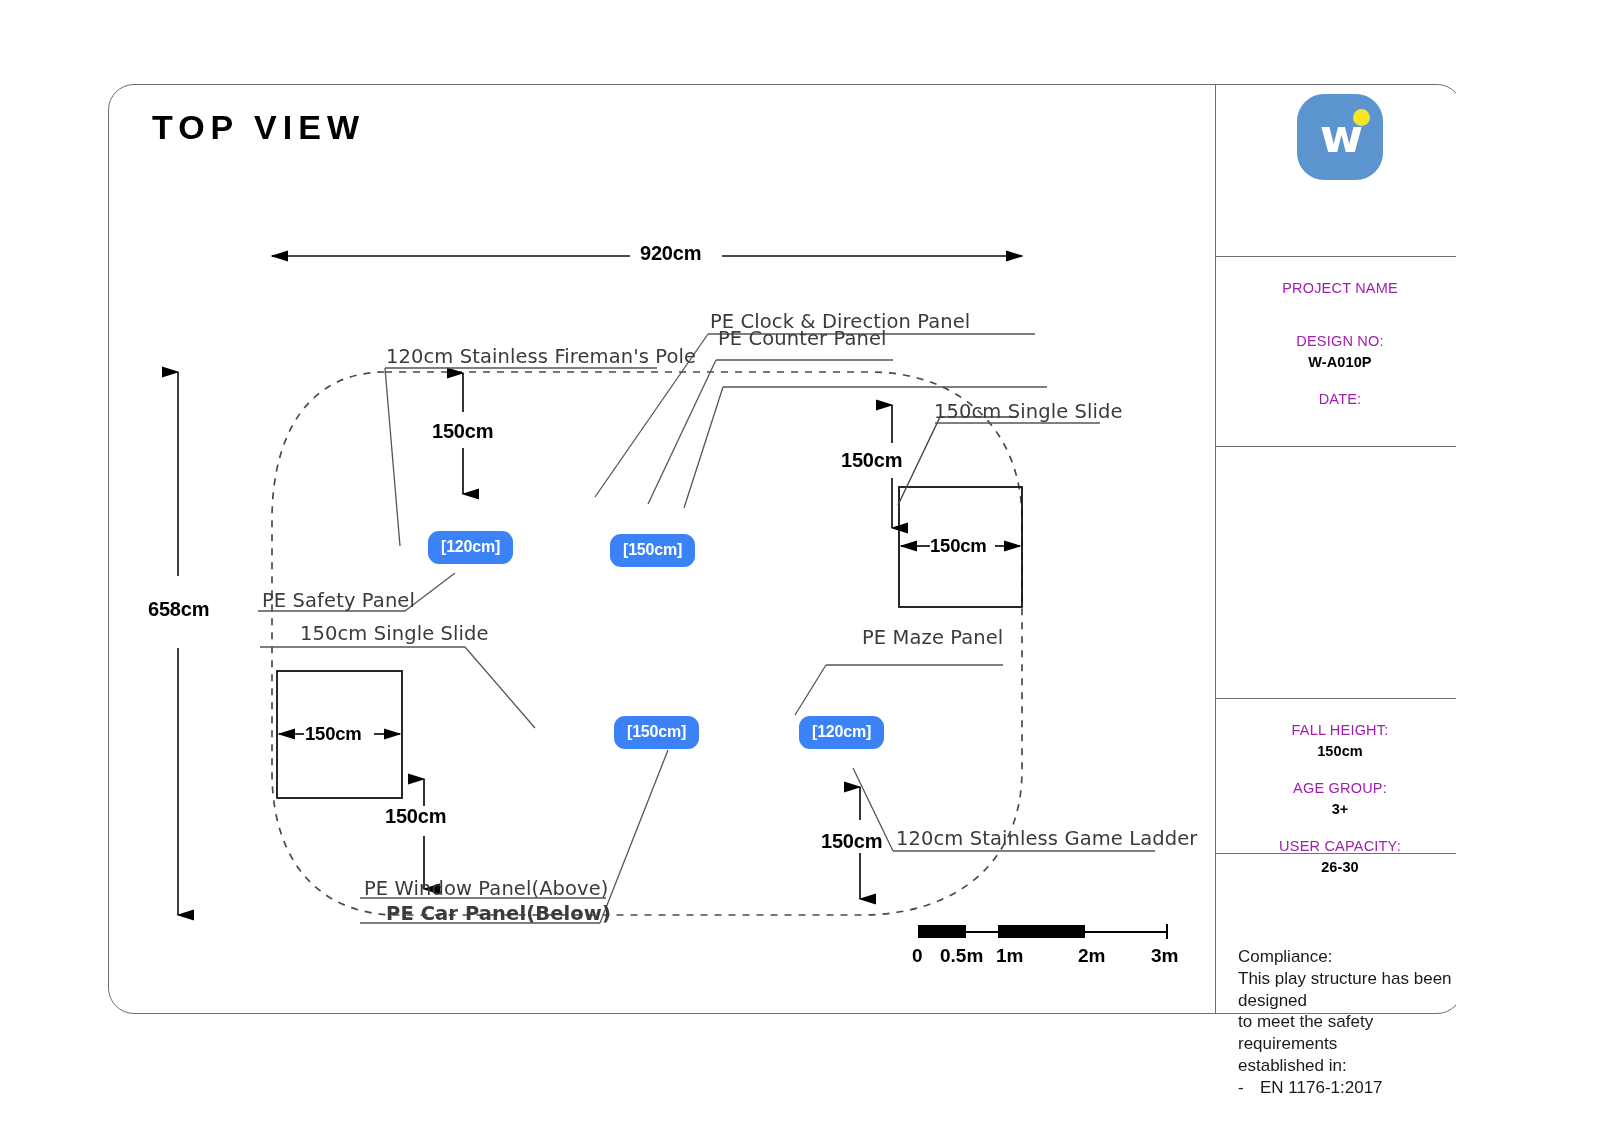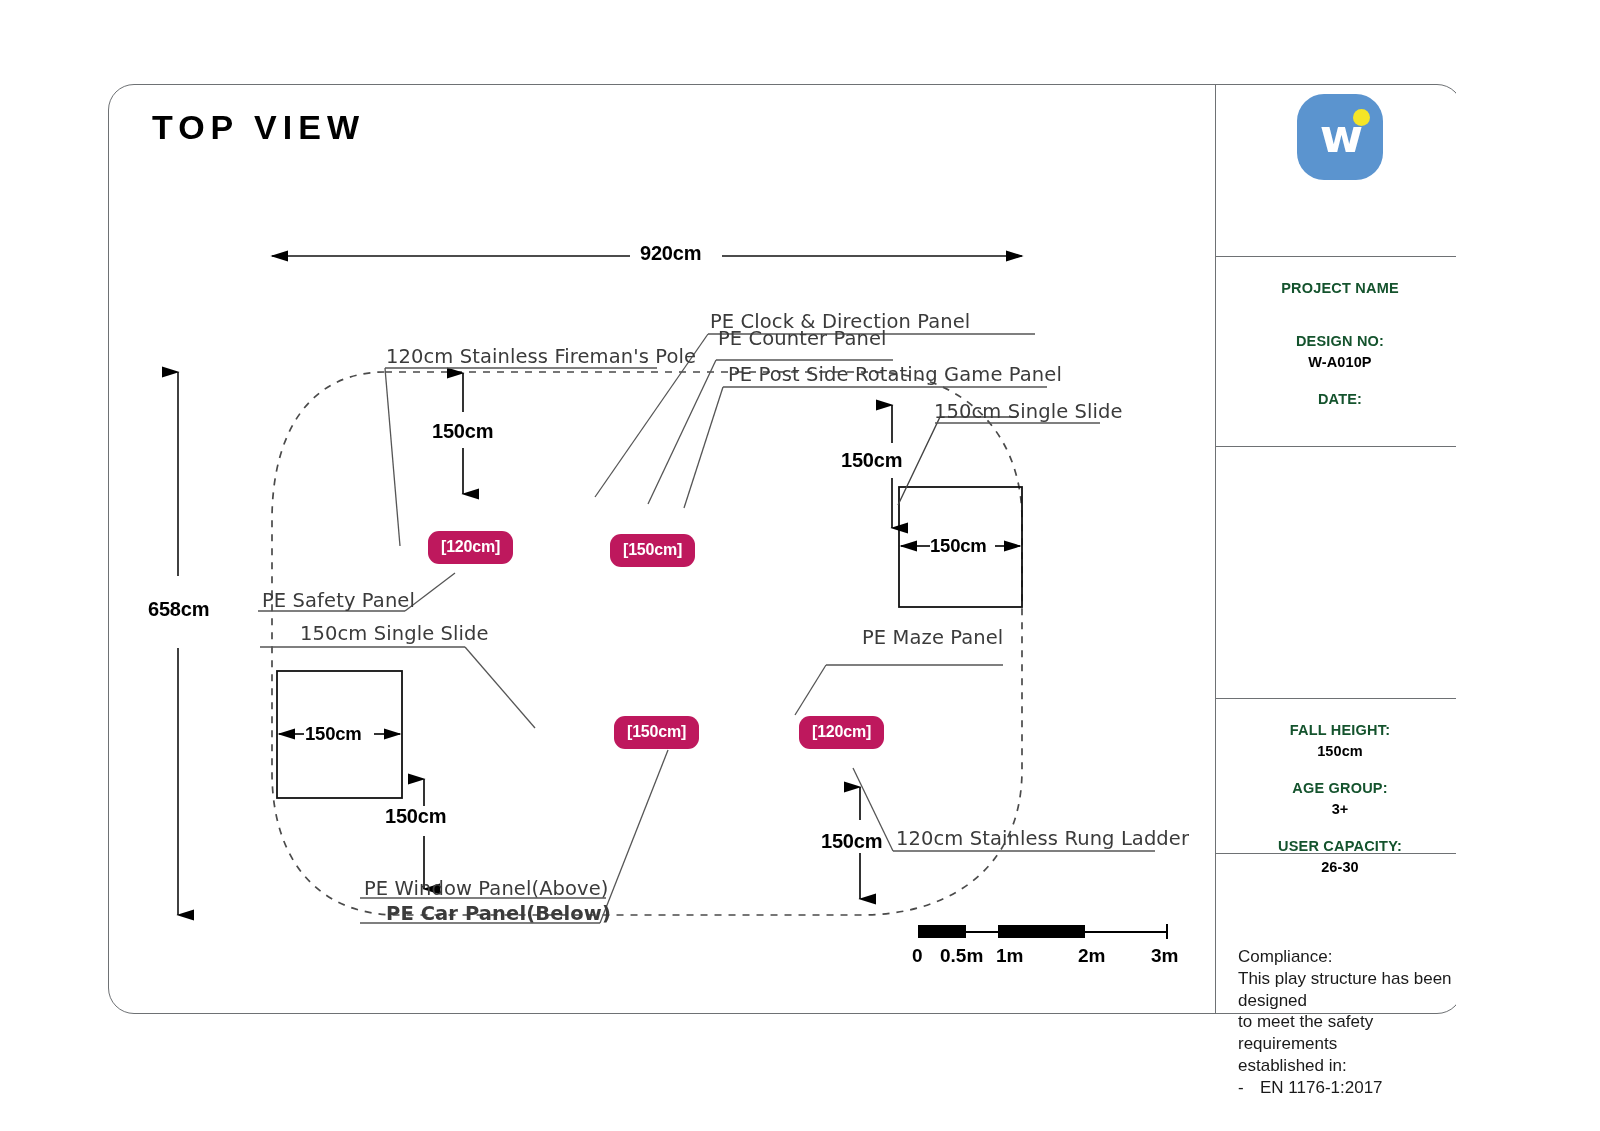--- a/index.html
+++ b/index.html
@@ -42,22 +42,21 @@
   .tb-sec {
     position: absolute;
     left: 0; width: 248px;
     text-align: center;
     color: #111;
   }
   .tb-label {
     font-size: 14.5px;
     letter-spacing: .2px;
     line-height: 1.45;
-    color: #14532d;
-    font-weight: bold;
+    color: #a21caf;
   }
   .tb-value {
     font-size: 14.5px;
     font-weight: 700;
     letter-spacing: .1px;
     line-height: 1.45;
     color: #000;
   }
   .tb-gap { height: 16px; }
 
@@ -156,21 +155,21 @@
     font-weight: 400;
     color: #3b3b3b;
     white-space: nowrap;
     letter-spacing: .1px;
     font-family: "DejaVu Sans", sans-serif;
   }
 
   
   .badge {
     position: absolute;
-    background: #be185d;
+    background: #3b82f6;
     color: #ffffff;
     border-radius: 11px;
     font-size: 16px;
     font-weight: 700;
     padding: 8px 13px 9px 13px;
     letter-spacing: -.2px;
     white-space: nowrap;
     line-height: 1;
   }
 
@@ -338,35 +337,34 @@
   <div class="dim" style="left:385px; top:805px;">150cm</div>
 
   <div class="dim" style="left:821px; top:830px;">150cm</div>
 
   <div class="callout" style="left:386px; top:345px;">120cm Stainless Fireman's Pole</div>
 
   <div class="callout" style="left:710px; top:310px;">PE Clock &amp; Direction Panel</div>
 
   <div class="callout" style="left:718px; top:327px;">PE Counter Panel</div>
 
-  <div class="callout" style="left:728px; top:363px;">PE Post Side Rotating Game Panel</div>
 
   <div class="callout" style="left:934px; top:400px;">150cm Single Slide</div>
 
   <div class="callout" style="left:262px; top:589px;">PE Safety Panel</div>
 
   <div class="callout" style="left:300px; top:622px;">150cm Single Slide</div>
 
   <div class="callout" style="left:862px; top:626px;">PE Maze Panel</div>
 
   <div class="callout" style="left:364px; top:877px;">PE Window Panel(Above)</div>
 
   <div class="callout" style="left:386px; top:902px;font-weight:bold;">PE Car Panel(Below)</div>
 
-  <div class="callout" style="left:896px; top:827px;">120cm Stainless Rung Ladder</div>
+  <div class="callout" style="left:896px; top:827px;">120cm Stainless Game Ladder</div>
 
   <div class="badge" style="left:428px; top:531px;">[120cm]</div>
   <div class="badge" style="left:610px; top:534px;">[150cm]</div>
   <div class="badge" style="left:614px; top:716px;">[150cm]</div>
   <div class="badge" style="left:799px; top:716px;">[120cm]</div>
 
   <div id="scale-wrap">
     <div class="sline" style="left:0px; width:250px;"></div>
     <div class="sbar" style="left:0px; width:48px;"></div>
     <div class="sbar" style="left:80px; width:87px;"></div>

